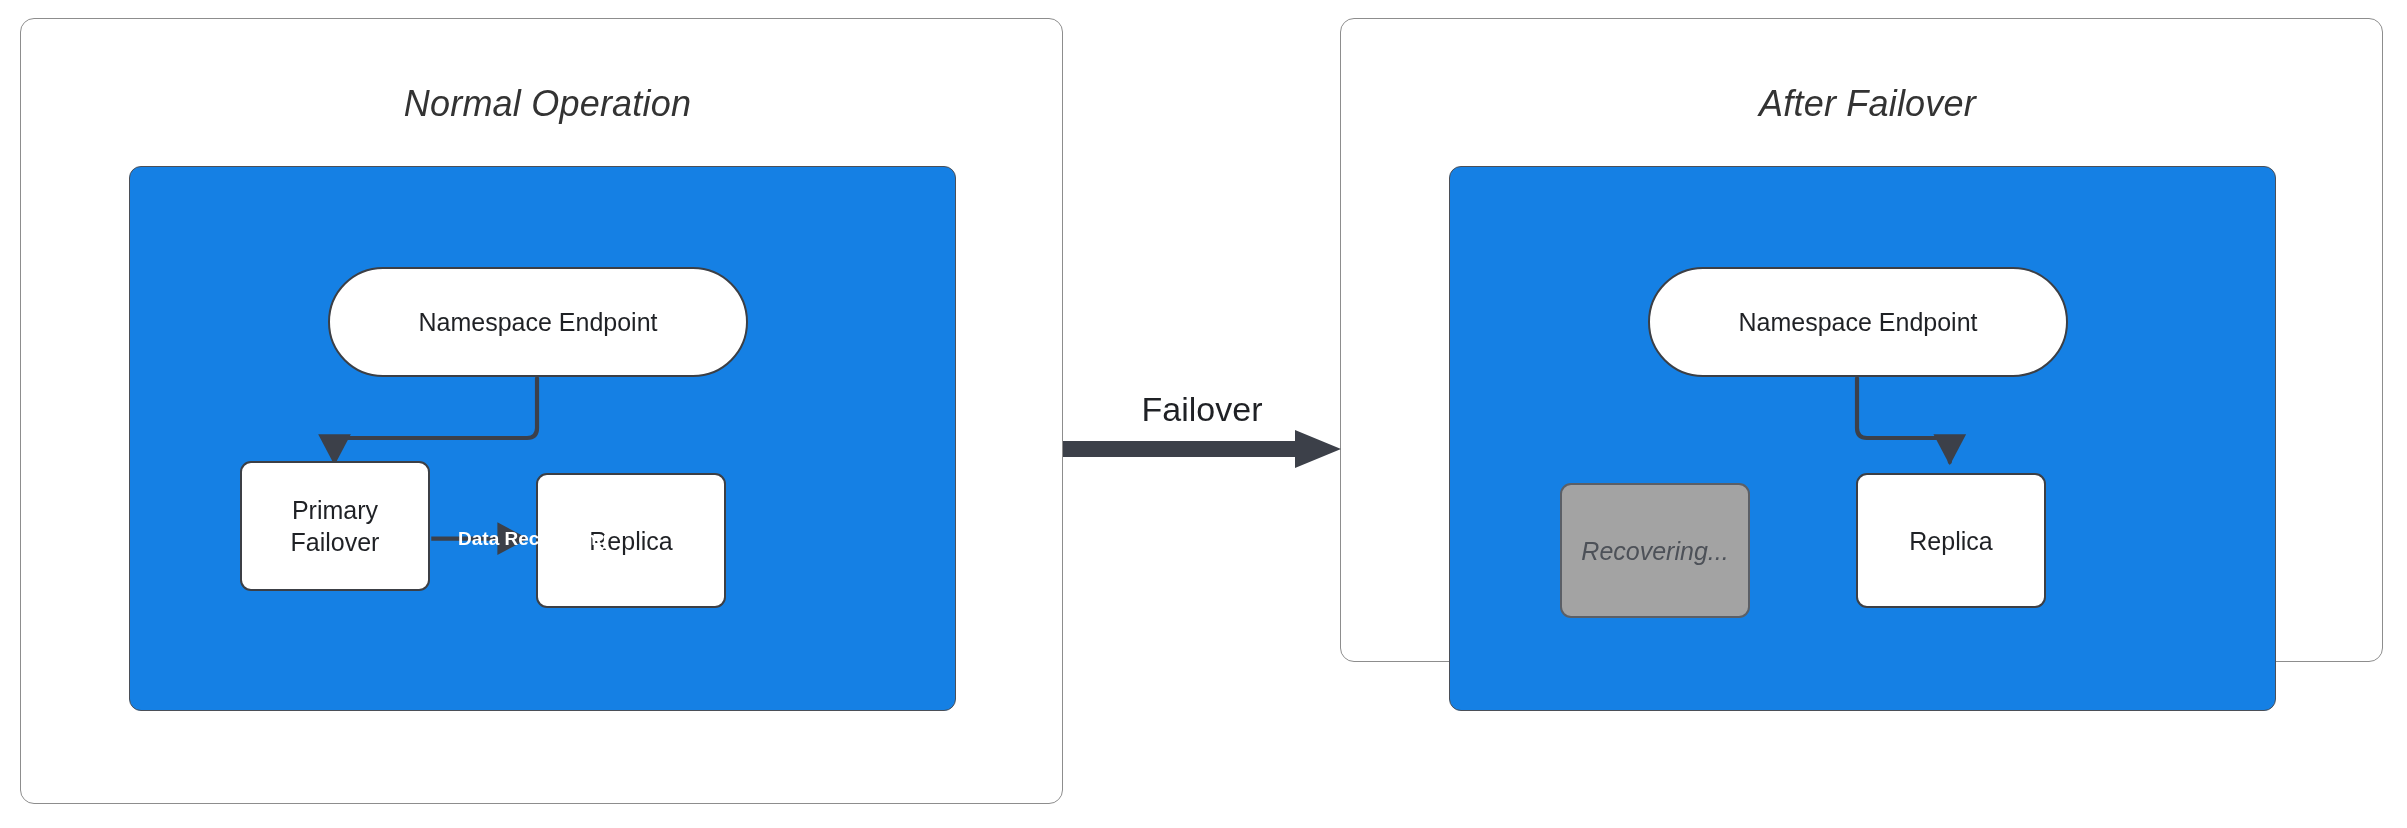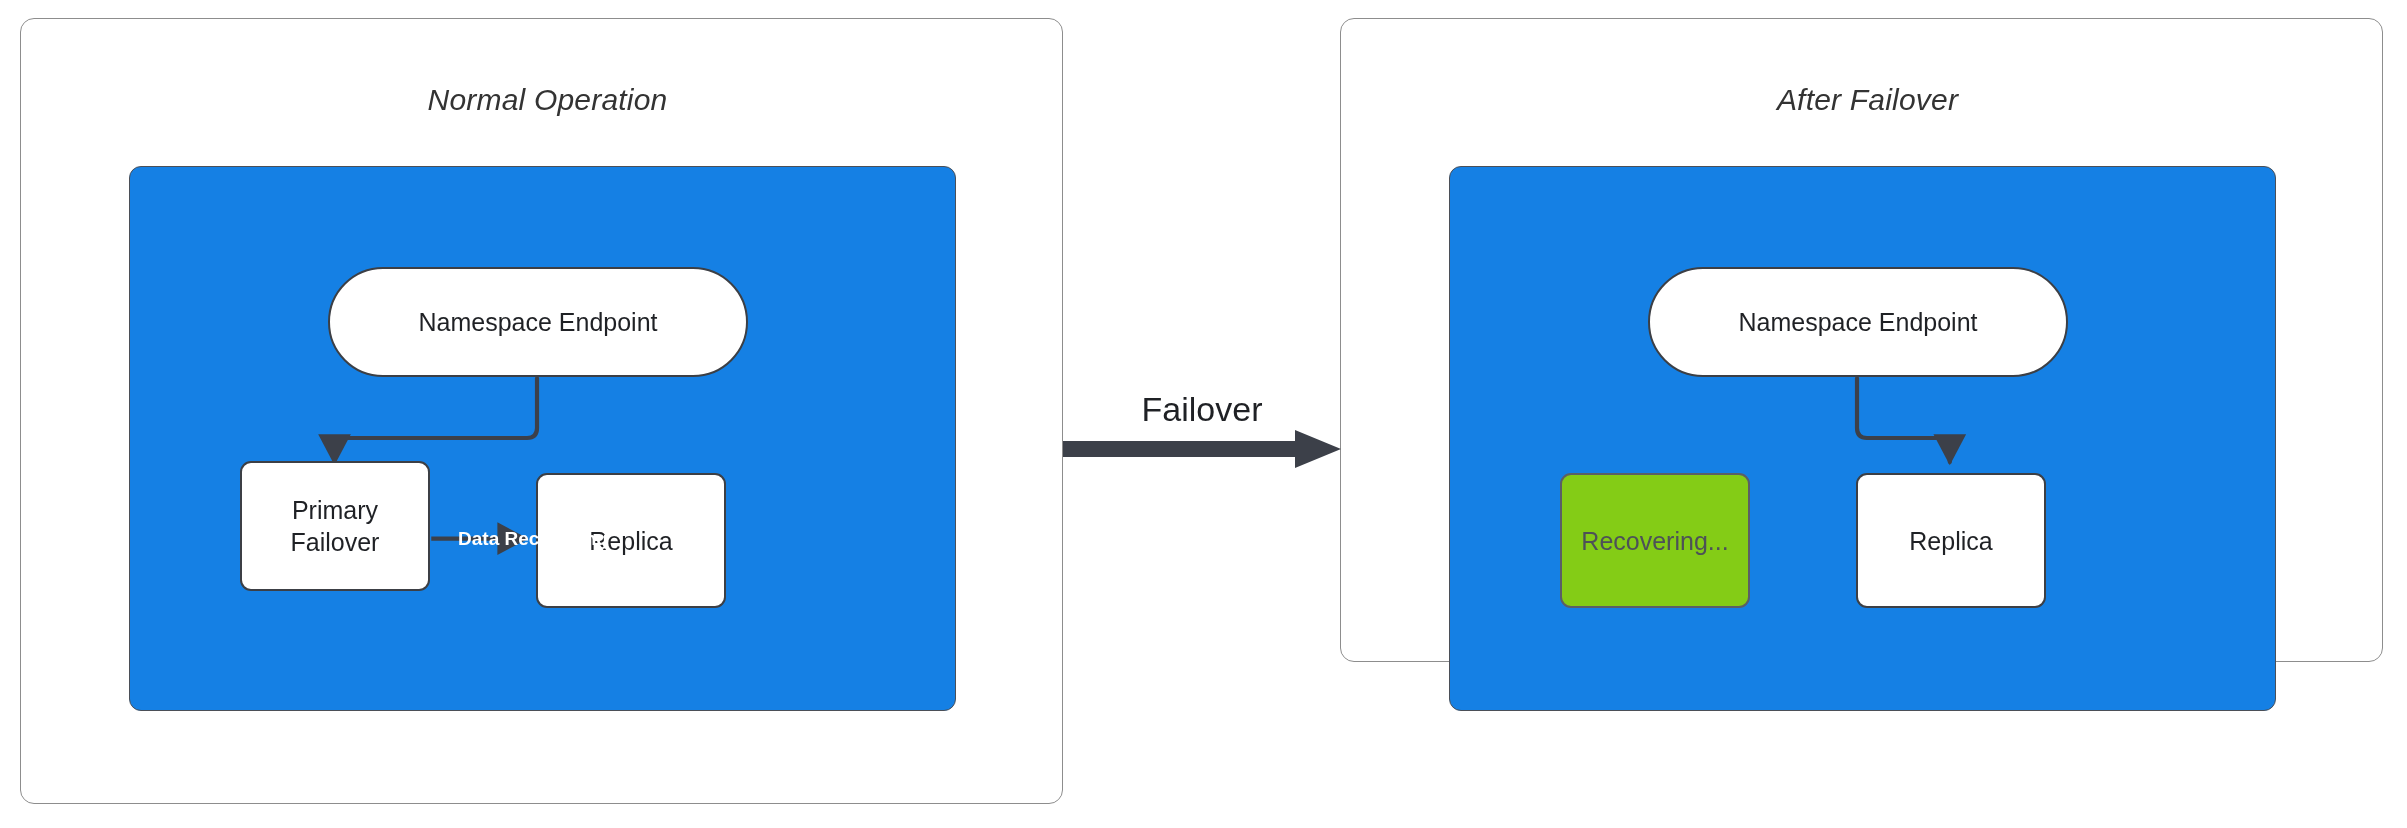--- a/index.html
+++ b/index.html
@@ -28,21 +28,21 @@
   }
   #panel-left  { left: 20px;   top: 18px; width: 1043px; height: 786px; }
   #panel-right { left: 1340px; top: 18px; width: 1043px; height: 644px; }
 
   .panel-title {
     position: absolute;
     top: 64px;
     left: 12px; right: 0;
     text-align: center;
     font-style: italic;
-    font-size: 30px;
+    font-size: 36px;
     color: #333333;
     letter-spacing: 0.2px;
     white-space: nowrap;
   }
 
   
   .region {
     position: absolute;
     box-sizing: border-box;
     background: #1580e4;
@@ -64,23 +64,25 @@
     justify-content: center;
     text-align: center;
     font-size: 25px;
     color: #1f2125;
     line-height: 1.28;
     z-index: 4;
   }
   .node.pill { border-radius: 68px; }
   .node.rect { border-radius: 11px; }
   .node.ghost {
-    background: #84cc16;
+    background: #a3a3a3;
     border-color: #5b5f66;
     color: #4d5158;
+    font-style: italic;
+    margin-top: 10px;
   }
 
   
   #np-left    { left: 198px;  top: 100px; width: 420px; height: 110px; }
   #primary    { left: 110px;  top: 294px; width: 190px; height: 130px; }
   #replica-l  { left: 406px;  top: 306px; width: 190px; height: 135px; }
 
   #np-right   { left: 198px;  top: 100px; width: 420px; height: 110px; }
   #recovering { left: 110px;  top: 306px; width: 190px; height: 135px; }
   #replica-r  { left: 406px;  top: 306px; width: 190px; height: 135px; }

